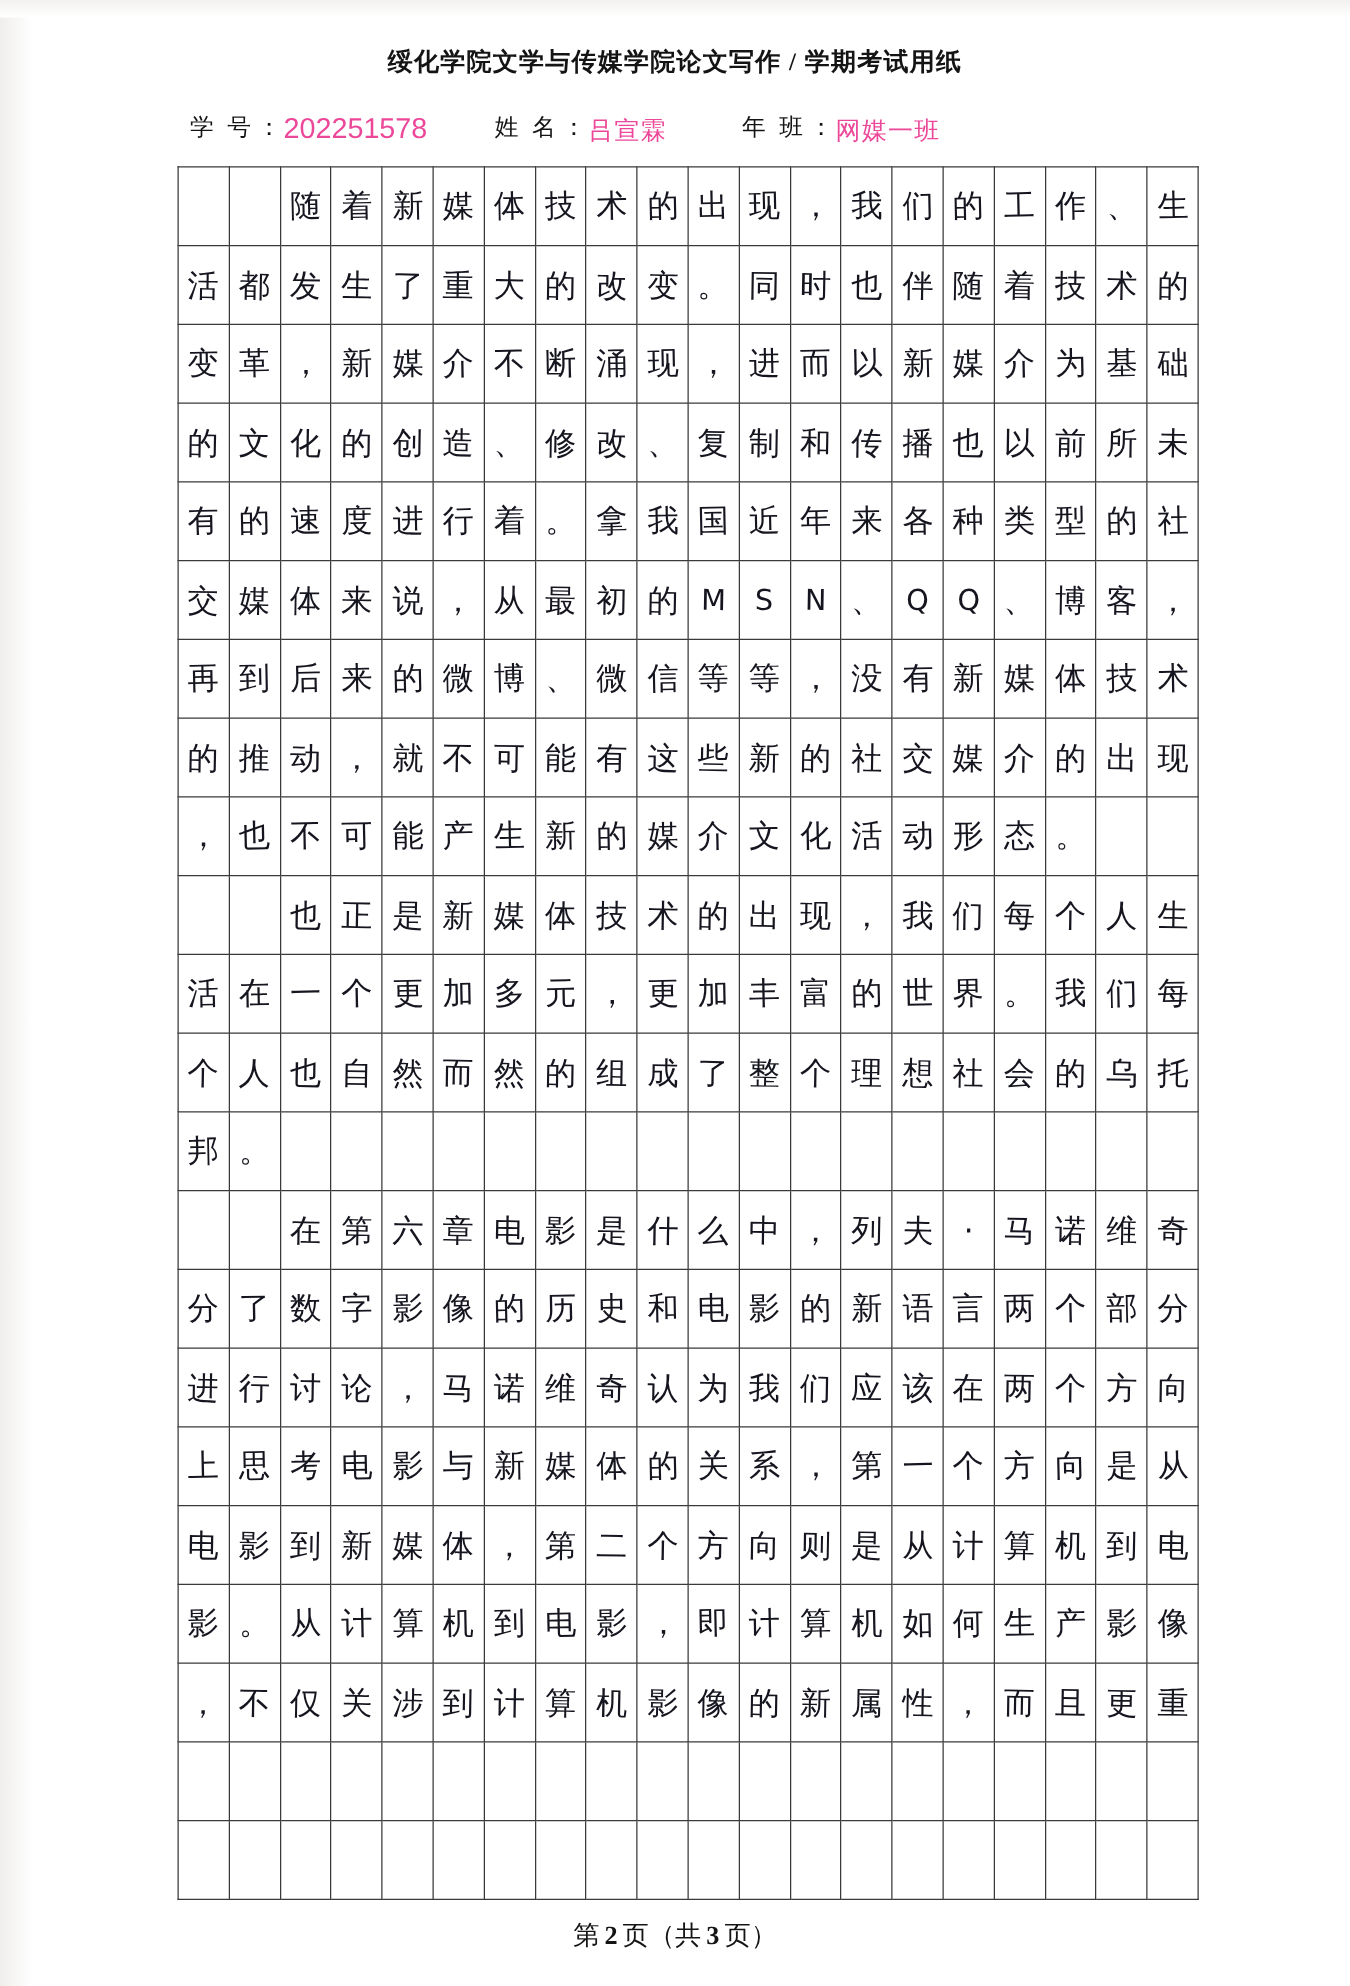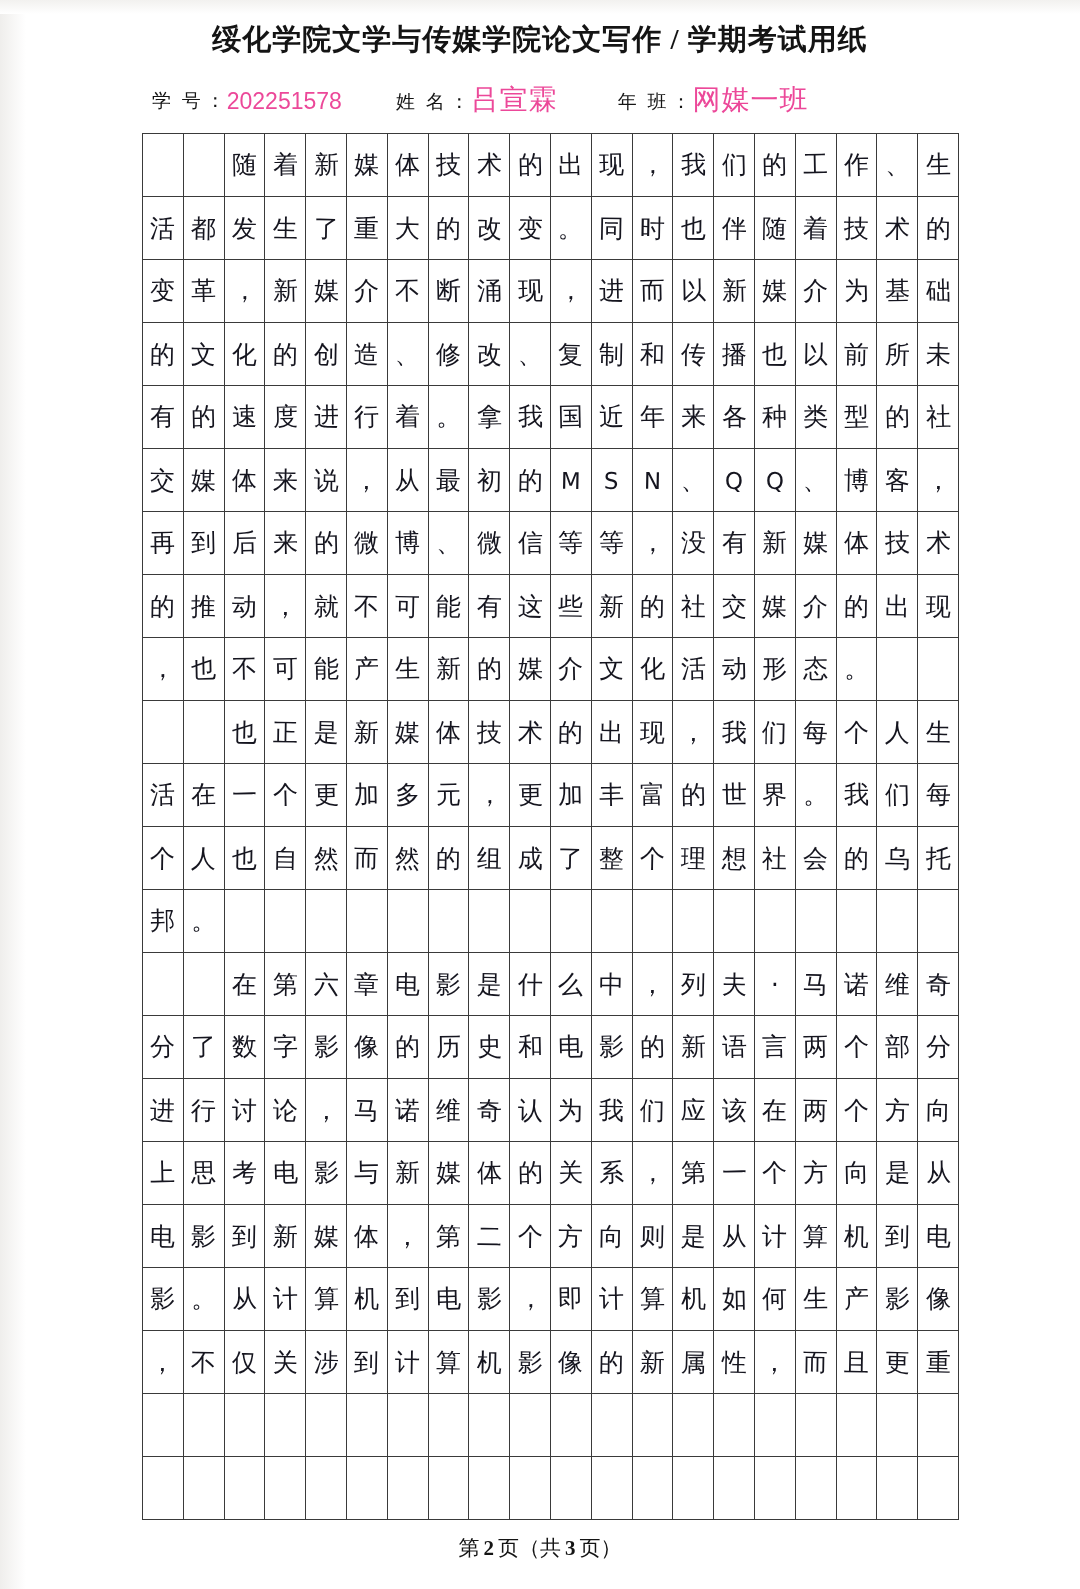--- a/index.html
+++ b/index.html
@@ -32,25 +32,25 @@
   }
   .scan-edge-top {
     position: absolute;
     left: 0; right: 0; top: 0;
     height: 14px;
     background: linear-gradient(to bottom, #f2f1ef, #ffffff);
     pointer-events: none;
   }
   h1.doc-title {
     margin: 0;
-    padding-top: 20px;
+    padding-top: 36px;
     text-align: center;
     font-family: "Liberation Serif", serif;
     font-weight: bold;
-    font-size: 29px;
+    font-size: 20px;
     letter-spacing: 1px;
     color: #141414;
   }
   .meta-row {
     margin: 26px 0 0 0;
     padding: 0 0 0 152px;
     display: flex;
     align-items: center;
     font-family: "Liberation Serif", serif;
     font-size: 19px;
@@ -69,21 +69,21 @@
   }
   .meta-value {
     font-family: "Liberation Sans", sans-serif;
     font-size: 23px;
     line-height: 1;
     color: #ec4899;
     padding-bottom: 1px;
   }
   .meta-value.hand {
     font-family: "DejaVu Sans", sans-serif;
-    font-size: 28px;
+    font-size: 20px;
     letter-spacing: 1px;
   }
   .gap-1 { width: 54px; }
   .gap-2 { width: 60px; }
 
   
   .grid-wrap {
     position: relative;
     margin: 18px auto 0 auto;
     width: 796px;

